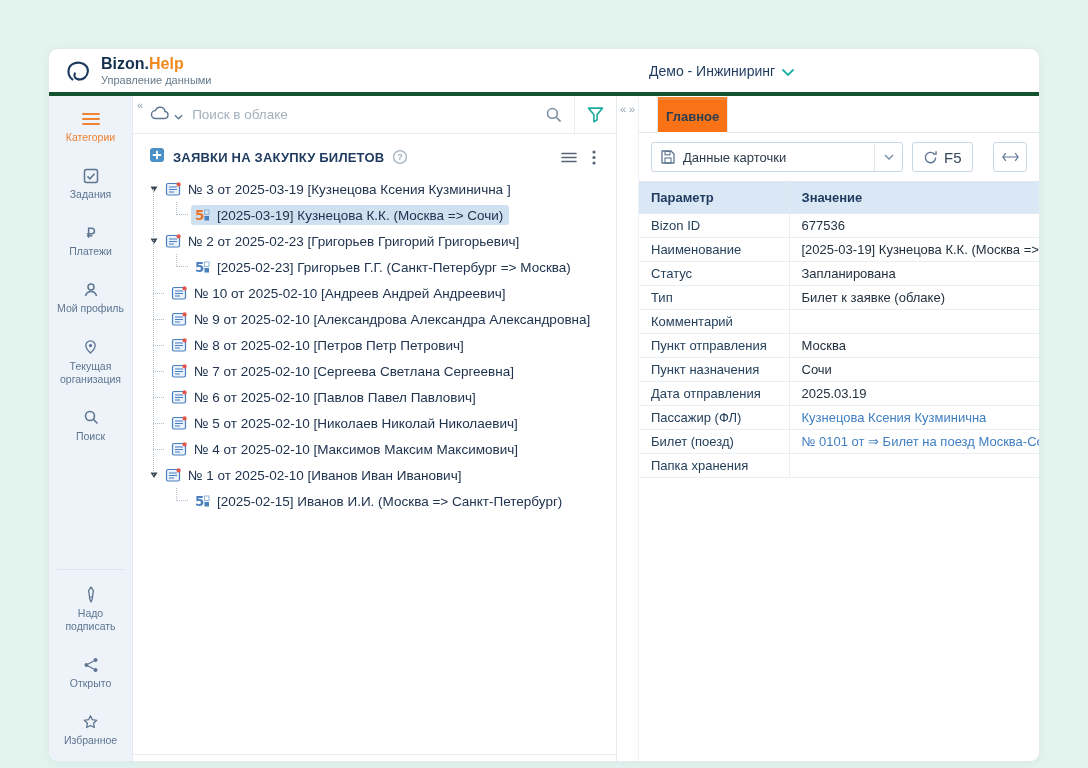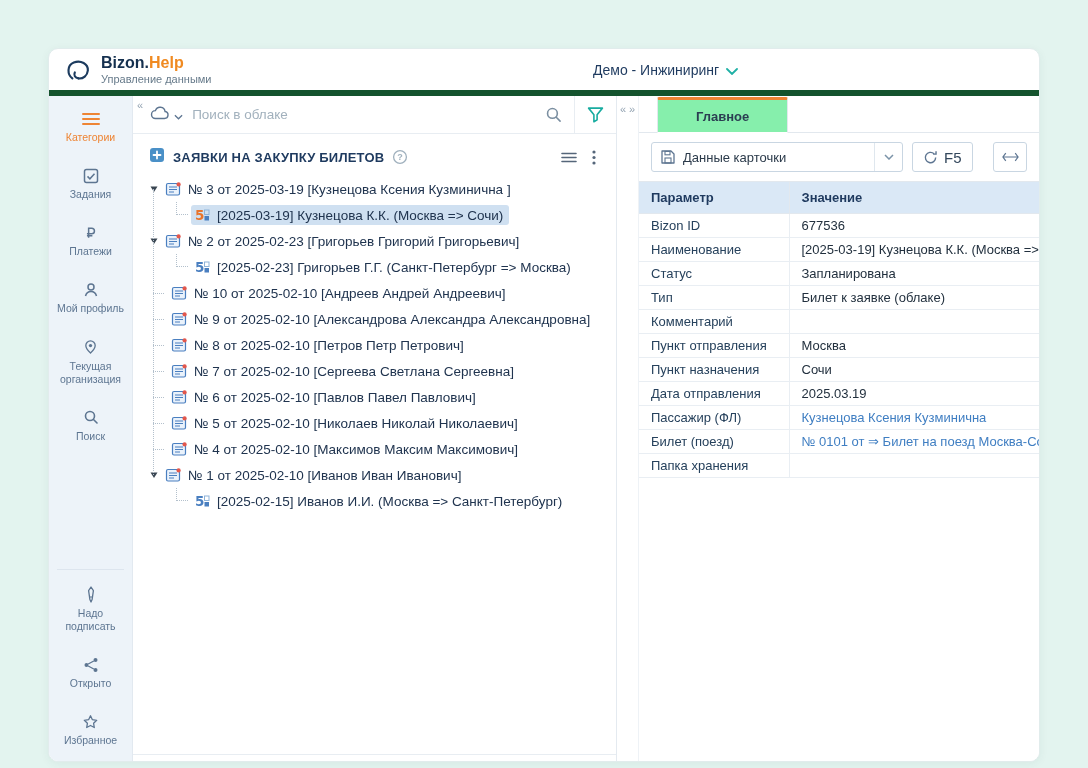--- a/index.html
+++ b/index.html
@@ -9,26 +9,26 @@
     font-family:"Liberation Sans","DejaVu Sans",sans-serif;
     position:relative;
   }
   .card {
     position:absolute; left:48px; top:48px; width:992px; height:714px;
     background:#fff; border-radius:10px; border:1px solid #e1ecec;
     box-shadow:0 2px 10px rgba(30,60,70,.06);
     overflow:hidden; display:flex; flex-direction:column;
   }
   
-  .hdr { height:47px; flex:0 0 47px; border-bottom:6px solid #14532d; display:flex; align-items:center; padding:0 14px; position:relative; }
+  .hdr { height:47px; flex:0 0 47px; border-bottom:4px solid #14532d; display:flex; align-items:center; padding:0 14px; position:relative; }
   .logo { margin-right:8px; display:flex; }
   .brand-line { font-size:16px; font-weight:bold; color:#15304f; line-height:1.15; }
   .brand-line .accent { color:#f08a21; }
   .brand-sub { font-size:11px; color:#667a8a; }
-  .org { position:absolute; left:544px; top:0; height:100%; display:flex; align-items:center; gap:7px; font-size:14px; color:#1e3a5f; cursor:pointer; }
+  .org { position:absolute; left:600px; top:0; height:100%; display:flex; align-items:center; gap:7px; font-size:14px; color:#1e3a5f; cursor:pointer; }
   
   .main { flex:1; display:flex; min-height:0; }
   
   .sidebar { width:84px; flex:0 0 84px; background:#edf3f9; border-right:1px solid #e2e9f0; padding-top:6px; overflow:hidden; }
   .sb-item { display:flex; flex-direction:column; align-items:center; gap:4px; padding:8px 3px; margin-bottom:7px; color:#5d7591; cursor:pointer; text-align:center; }
   .sb-item.active { color:#ee8434; }
   .sb-label { font-size:10.5px; line-height:1.25; }
   .sb-icon { display:flex; height:17px; align-items:center; }
   .sb-divider { height:1px; background:#dde5ee; margin:118px 8px 8px; }
   
@@ -53,21 +53,21 @@
   .row-inner { display:flex; align-items:center; gap:6px; padding:2px 6px 2px 3px; border-radius:3px; }
   .row-inner.selected { background:#cfe0f1; }
   .node-icon { display:flex; width:17px; }
   .child .elbow { width:12px; height:13px; border-left:1px dotted #b3c0cc; border-bottom:1px dotted #b3c0cc; margin:0 3px 0 31px; align-self:flex-start; }
   .hscroll { height:7px; flex:0 0 7px; border-top:1px solid #e8edf2; }
   
   .gutter { width:22px; flex:0 0 22px; border-right:1px solid #eef2f6; display:flex; justify-content:center; gap:3px; padding-top:7px; color:#93a3b2; font-size:11px; background:#fff; cursor:pointer; }
   
   .right { flex:1; display:flex; flex-direction:column; background:#fff; min-width:0; }
   .tabstrip { height:37px; flex:0 0 37px; border-bottom:1px solid #e2e8ee; display:flex; align-items:flex-end; padding-left:18px; }
-  .tab { height:36px; margin-bottom:-1px; background:#86efac; border:1px solid #e2e8ee; border-bottom:1px solid #fff; border-top:3px solid #ee8434; border-radius:2px 2px 0 0; display:flex; align-items:center; padding:0 38px; font-size:13px; font-weight:bold; color:#2b3e52; cursor:pointer; }
+  .tab { height:36px; margin-bottom:-1px; background:#f97316; border:1px solid #e2e8ee; border-bottom:1px solid #fff; border-top:3px solid #ee8434; border-radius:2px 2px 0 0; display:flex; align-items:center; padding:0 8px; font-size:13px; font-weight:bold; color:#2b3e52; cursor:pointer; }
   .toolbar { display:flex; align-items:center; gap:9px; padding:9px 12px; }
   .select { height:30px; border:1px solid #c9d6e2; border-radius:3px; display:flex; align-items:center; width:252px; font-size:13px; color:#2b3a4a; cursor:pointer; background:#fff; }
   .select .floppy { margin-left:8px; display:flex; color:#5d7591; }
   .select .sel-text { flex:1; padding:0 7px; }
   .select .chev { width:28px; align-self:stretch; display:flex; align-items:center; justify-content:center; border-left:1px solid #dfe7ee; color:#7b93a8; }
   .btn { height:30px; border:1px solid #c9d6e2; border-radius:3px; display:flex; align-items:center; gap:6px; padding:0 10px; font-size:15px; color:#33475c; background:#fff; cursor:pointer; font-family:inherit; }
   .btn-resize { margin-left:auto; width:34px; justify-content:center; padding:0; color:#5d7591; }
   .details-table { width:100%; border-collapse:collapse; font-size:13px; table-layout:fixed; }
   .details-table th { background:#dae8f6; text-align:left; font-weight:bold; color:#1f3a5f; padding:8px 12px; border:1px solid #e2e8ee; border-left:none; }
   .details-table th:last-child { border-right:none; }

